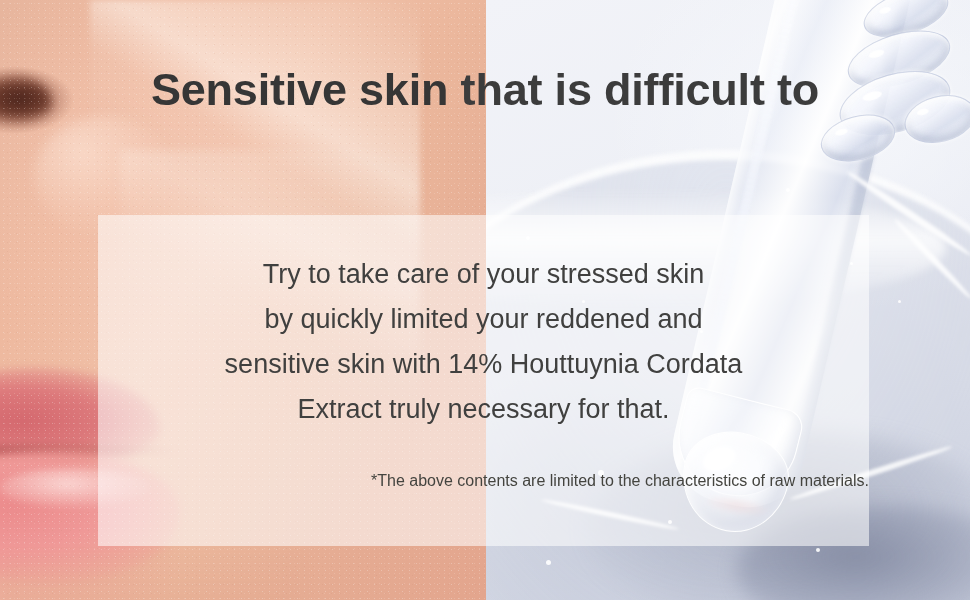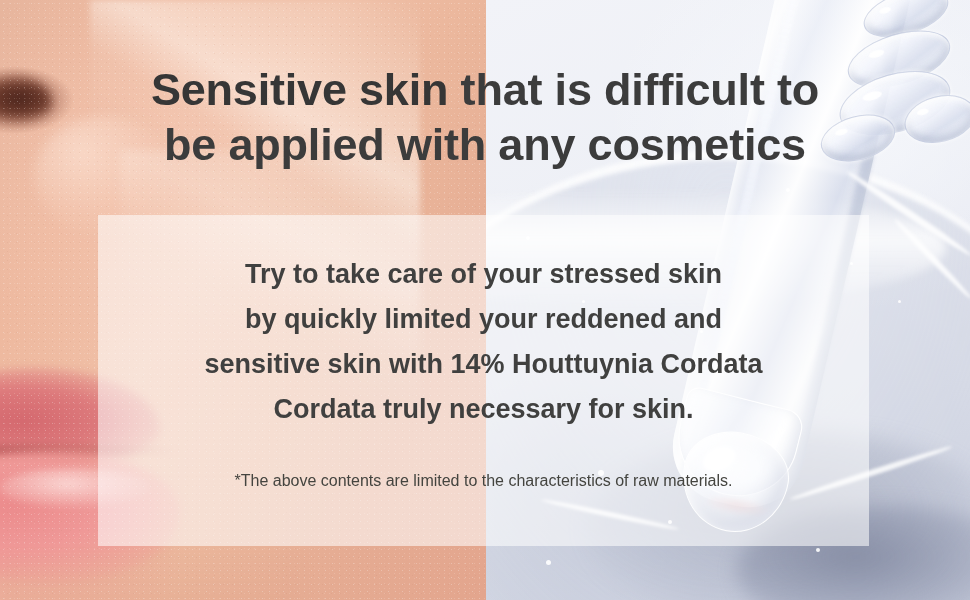--- a/index.html
+++ b/index.html
@@ -419,30 +419,30 @@
 
   .body-copy {
     position: absolute;
     left: 98px;
     width: 771px;
     top: 252px;
     text-align: center;
     font-size: 27px;
     line-height: 45px;
     color: #40403f;
-    font-weight: 700;
+    font-weight: 400;
   }
   .body-copy .bline { display: block; white-space: nowrap; }
 
   .footnote {
     position: absolute;
     left: 98px;
     width: 771px;
     top: 470px;
-    text-align: center;
+    text-align: right;
     font-size: 16px;
     line-height: 22px;
     color: #44443f;
     font-weight: 500;
     white-space: nowrap;
   }
 </style>
 </head>
 <body>
 
@@ -509,26 +509,25 @@
   <div class="droplet"></div>
   <div class="droplet-hi"></div>
   <div class="droplet-pink"></div>
 
   <div class="text-panel"></div>
 
   <div class="text-layer">
 
     <div class="headline">
       <span><span class="lead">Sensitive skin</span><span> that is difficult to</span></span>
-      <span class="headline-line2">be applied with any cosmetics</span>
     </div>
 
     <div class="body-copy">
       <span class="bline">Try to take care of your stressed skin</span>
       <span class="bline">by quickly limited your reddened and</span>
       <span class="bline">sensitive skin with 14% Houttuynia Cordata</span>
-      <span class="bline">Cordata truly necessary for skin.</span>
+      <span class="bline">Extract truly necessary for that.</span>
     </div>
 
     <div class="footnote">*The above contents are limited to the characteristics of raw materials.</div>
   </div>
 
 </div>
 
 </body></html>

